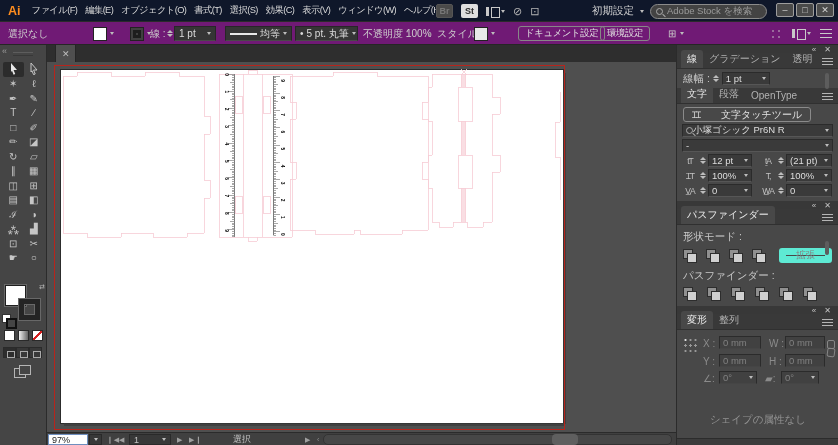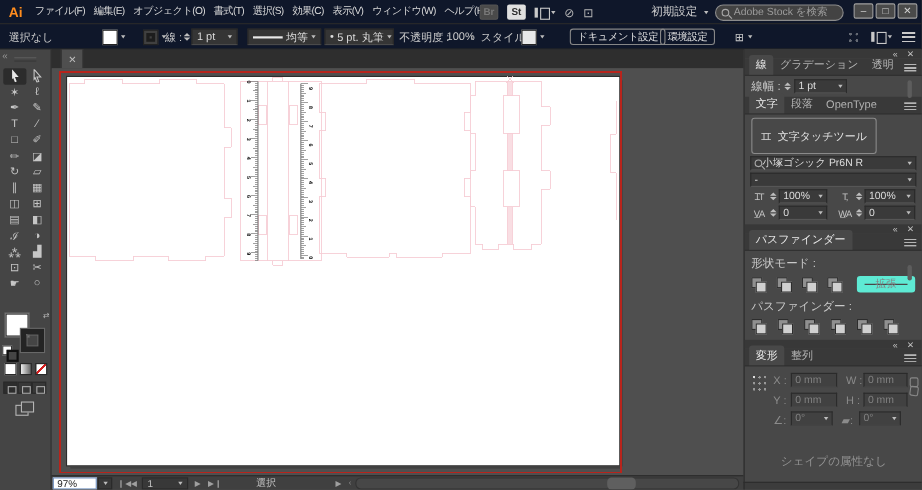--- a/index.html
+++ b/index.html
@@ -17,21 +17,21 @@
 .chev{width:0;height:0;border-left:3px solid transparent;border-right:3px solid transparent;border-top:4px solid #bdbdbd;display:inline-block}
 .chev.sm{border-left-width:2.5px;border-right-width:2.5px;border-top-width:3.5px}
 #workspace{position:absolute;left:592px;top:4px;height:14px;display:flex;align-items:center;gap:6px;font-size:10.5px;color:#d0d0d0}
 #searchbox{position:absolute;left:650px;top:4px;width:117px;height:15px;border:1px solid #8b8b8b;border-radius:8px;background:#434343;display:flex;align-items:center;padding:0 5px;gap:4px}
 #searchbox .ph{color:#9b9b9b;font-size:9.5px;white-space:nowrap}
 .mag{width:7px;height:7px;border:1px solid #aaa;border-radius:50%;position:relative;flex:none}
 .mag::after{content:"";position:absolute;left:5px;top:6px;width:4px;height:1px;background:#aaa;transform:rotate(45deg)}
 #winbtns{position:absolute;right:4px;top:3px;display:flex;gap:2px}
 .winbtn{width:18px;height:14px;border:1px solid #9d9d9d;border-radius:2px;background:#4a4a4a;color:#d4d4d4;font-size:9px;line-height:12px;text-align:center}
 
-#controlbar{position:absolute;left:0;top:22px;width:838px;height:23px;background:#0f172a;border-bottom:1px solid #262626;font-size:10px;color:#cdcdcd}
+#controlbar{position:absolute;left:0;top:22px;width:838px;height:23px;background:#701a75;border-bottom:1px solid #262626;font-size:10px;color:#cdcdcd}
 #controlbar .abs{top:4px;height:15px;display:flex;align-items:center;gap:3px;white-space:nowrap}
 .swatch{width:14px;height:14px;border:1px solid #222;background:#fff}
 .swatch.stroke{background:#404040;position:relative}
 .swatch.stroke::after{content:"";position:absolute;inset:2px;border:3px solid #1d1d1d;background:transparent}
 .fld{background:#353535;border:1px solid #272727;border-bottom-color:#4a4a4a;color:#dcdcdc;font-size:10px;display:flex;align-items:center;padding:0 4px;height:15px}
 .stepper{display:flex;flex-direction:column;justify-content:center;gap:1px}
 .stepper i{width:0;height:0;border-left:3px solid transparent;border-right:3px solid transparent;display:block}
 .stepper .up{border-bottom:3.5px solid #bdbdbd}
 .stepper .dn{border-top:3.5px solid #bdbdbd}
 .ctl-btn{border:1px solid #878787;border-radius:3px;height:16px;display:flex;align-items:center;padding:0 6px;font-size:9.3px;letter-spacing:-0.3px;color:#e2e2e2}
@@ -90,21 +90,21 @@
 #dock{position:absolute;left:676px;top:45px;width:162px;height:400px;background:#484848;border-left:1px solid #2b2b2b;font-size:11px}
 .ghdr{position:relative;height:8px;background:#383838}
 .ghdr .gx{position:absolute;right:4px;top:0px;color:#c2c2c2;font-size:8px;letter-spacing:3px}
 .ptabs{height:16px;background:#393939;border-bottom:1px solid #303030;display:flex;align-items:flex-end;padding-left:4px;position:relative}
 .ptab{padding:2px 6px 2px;font-size:10px;color:#b2b2b2;white-space:nowrap}
 .ptab.active{background:#484848;color:#ebebeb;border-radius:3px 3px 0 0}
 .pmenu{position:absolute;right:5px;top:5px;width:11px;height:7px;background:repeating-linear-gradient(to bottom,#b5b5b5 0 1.3px,transparent 1.3px 3px)}
 .prow{display:flex;align-items:center;gap:3px;padding:0 6px;font-size:10.5px;color:#c9c9c9}
 .plabel{white-space:nowrap}
 .pfld{background:#3a3a3a;border:1px solid #2b2b2b;border-bottom-color:#565656;height:13px;display:flex;align-items:center;padding:0 3px;font-size:9.5px;color:#dedede}
-.tt-btn{margin:3px 6px 0;border:1px solid #8a8a8a;border-radius:3px;height:33px;display:inline-flex;align-items:center;gap:7px;padding:5px 8px;font-size:10px;color:#e3e3e3}
+.tt-btn{margin:3px 6px 0;border:1px solid #8a8a8a;border-radius:3px;height:15px;display:inline-flex;align-items:center;gap:21px;padding:5px 8px;font-size:10px;color:#e3e3e3}
 .ttico{font-size:9px;color:#cfcfcf;letter-spacing:-1px}
 .charrow{display:flex;align-items:center;padding:0 5px;margin-top:2px;gap:2px}
 .cico{width:16px;font-size:8.5px;color:#c3c3c3;text-align:center;letter-spacing:-1px;flex:none}
 .pfi{width:15px;height:13px;position:relative;margin-right:6px}
 .pfi::before{content:"";position:absolute;left:0;top:0;width:8px;height:8px;background:#909090;border:1px solid #2d2d2d}
 .pfi::after{content:"";position:absolute;left:4px;top:4px;width:8px;height:8px;background:#d0d0d0;border:1px solid #2d2d2d}
 .expandbtn{border:7px solid #5eead4;border-radius:3px;height:15px;display:flex;align-items:center;padding:0 10px;font-size:9.5px;color:#828282;white-space:nowrap;margin-left:auto}
 .dis{color:#8b8b8b}
 .pfld.dis{color:#818181;border-bottom-color:#454545;background:#414141}
 .refgrid{width:13px;height:15px;background:
@@ -579,20 +579,40 @@
         <span class="chev sm"></span>
       </span>
   </div>
   <div class="charrow">
     <span class="pfld" style="flex:1;justify-content:space-between">
         <span>-</span>
         <span class="chev sm"></span>
       </span>
   </div>
   <div class="charrow">
+    <span class="cico">tT</span>
+    <span class="stepper">
+        <i class="up"></i>
+        <i class="dn"></i>
+      </span>
+    <span class="pfld" style="width:44px;justify-content:space-between">
+        <span>12 pt</span>
+        <span class="chev sm"></span>
+      </span>
+    <span class="cico" style="margin-left:6px">ṯA</span>
+    <span class="stepper">
+        <i class="up"></i>
+        <i class="dn"></i>
+      </span>
+    <span class="pfld" style="width:46px;justify-content:space-between">
+        <span>(21 pt)</span>
+        <span class="chev sm"></span>
+      </span>
+  </div>
+  <div class="charrow">
     <span class="cico">ꞮT</span>
     <span class="stepper">
         <i class="up"></i>
         <i class="dn"></i>
       </span>
     <span class="pfld" style="width:44px;justify-content:space-between">
         <span>100%</span>
         <span class="chev sm"></span>
       </span>
     <span class="cico" style="margin-left:6px">T,</span>

